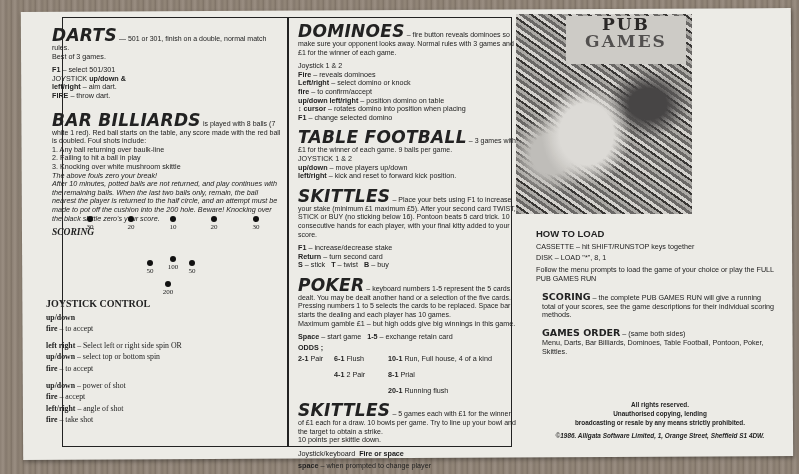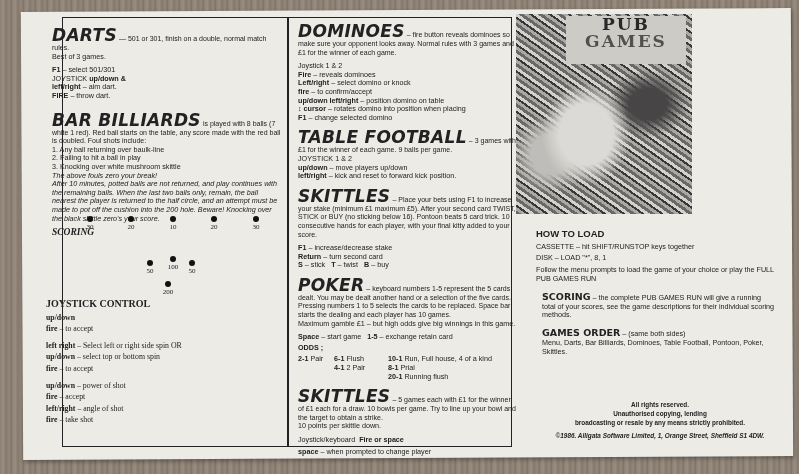--- a/index.html
+++ b/index.html
@@ -18,21 +18,21 @@
 .tail{font-size:7px;}
 p{margin:0;}
 .b{font-weight:bold;}
 .gap{height:5px;}
 .scoring{font-weight:bold;font-style:italic;font-family:"Liberation Serif",serif;font-size:9.5px;margin-top:5px;}
 .skittle{position:absolute;width:30px;text-align:center;font-family:"Liberation Serif",serif;font-size:7px;}
 .skittle .dot{display:block;width:6px;height:6px;border-radius:50%;background:#111;margin:0 auto 1px;}
 .jc{font-family:"Liberation Serif",serif;font-weight:bold;font-size:10px;margin-bottom:3px;}
 .ctl{font-family:"Liberation Serif",serif;font-size:7.8px;line-height:11.6px;}
 .ctl .k{font-weight:bold;}
-.odds{display:grid;grid-template-columns:36px 54px 60px 1fr;row-gap:0;}
+.odds{display:grid;grid-template-columns:36px 54px 60px 1fr;row-gap:7px;}
 .art{position:absolute;left:516px;top:14px;width:176px;height:200px;background:
 radial-gradient(ellipse at 40% 60%,#d8d6d2 0 18%,transparent 30%),
 radial-gradient(ellipse at 75% 45%,#4a4848 0 10%,transparent 22%),
 radial-gradient(ellipse at 20% 70%,#bcbab6 0 10%,transparent 20%),
 repeating-linear-gradient(35deg,#6b6967 0 3px,#a9a7a3 3px 6px,#3c3a39 6px 8px,#cfcdc9 8px 11px);
 filter:contrast(1.05);}
 .art-title{position:absolute;left:50px;top:2px;width:120px;height:48px;background:#c9c7c3;}
 .art-title span{display:block;text-align:center;font-family:"DejaVu Serif",serif;font-weight:bold;color:#2e2c2b;font-size:17px;line-height:17px;letter-spacing:2px;}
 .load h3{font-family:Liberation Sans, sans-serif;font-weight:bold;font-size:9.5px;margin-bottom:4px;}
 .load p{font-size:7.2px;line-height:8.8px;}

